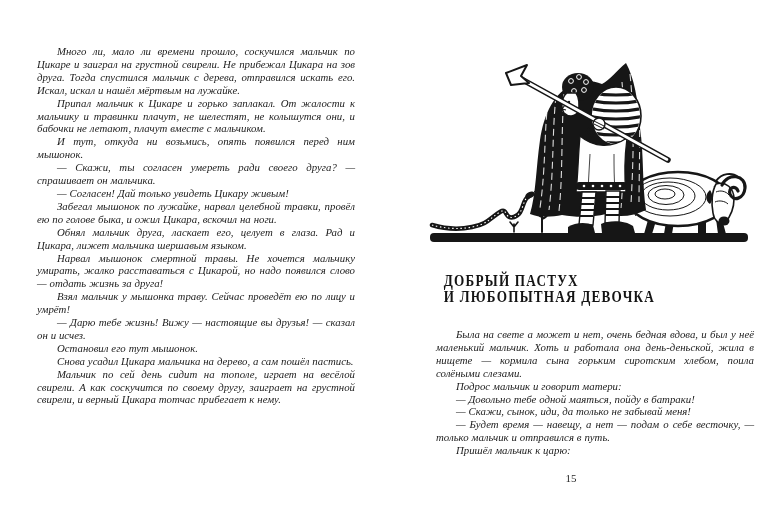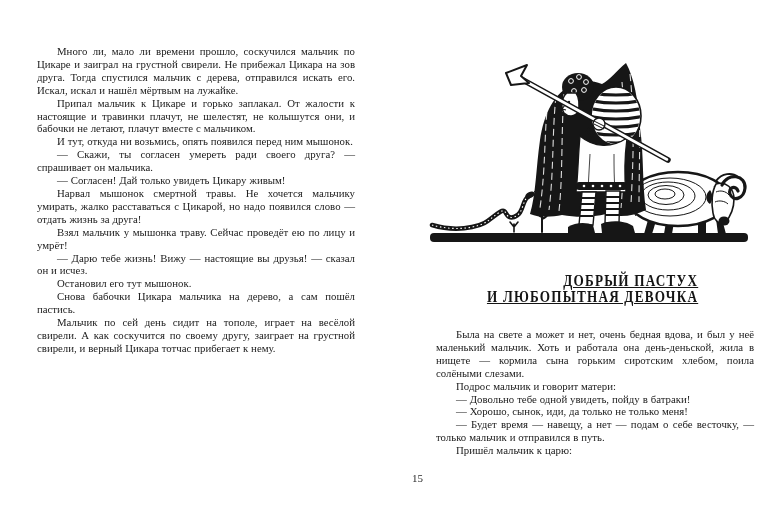--- a/index.html
+++ b/index.html
@@ -12,61 +12,64 @@
   .page-col{position:absolute;width:318px;}
   .body-text p{
     margin:0;
     font-size:10.8px;
     line-height:12.9px;
     text-align:justify;
     text-indent:20px;
     hyphens:auto;
     -webkit-hyphens:auto;
     word-spacing:0.2px;
+    font-style:italic;
   }
   #left-text{left:37px;top:45px;}
   #right-text{left:436px;top:328px;}
   #illustration{
     position:absolute;left:428px;top:36px;width:322px;height:210px;
   }
   #story-title{
     position:absolute;left:412px;top:273px;width:318px;
-    text-align:right;color:#141414;text-decoration:underline;
+    text-align:left;color:#141414;
   }
   .title-line{
     display:block;
     font-weight:700;
     font-size:16.5px;
     line-height:16px;
     letter-spacing:1.5px;
     transform:scaleX(.8);
     transform-origin:50% 50%;
     white-space:nowrap;
   }
   #page-number{
     position:absolute;left:412px;top:472px;width:318px;
-    font-size:11px;color:#2a2a2a;
+    text-align:center;font-size:11px;color:#2a2a2a;
   }
   svg .ink{fill:#161616;}
   svg .paper{fill:#ffffff;}
 </style>
 </head>
 <body>
 
 <div id="left-text" class="page-col body-text">
   <p>Много ли, мало ли времени прошло, соскучился мальчик по Цикаре и заиграл на грустной свирели. Не прибежал Цикара на зов друга. Тогда спустился мальчик с дерева, отправился искать его. Искал, искал и нашёл мёртвым на лужайке.</p>
-  <p>Припал мальчик к Цикаре и горько заплакал. От жалости к настоящие и травинки плачут, не шелестят, не колышутся они, и бабочки не летают, плачут вместе с мальчиком.</p>
+  <p>Припал мальчик к Цикаре и горько заплакал. От жалости к мальчику и травинки плачут, не шелестят, не колышутся они, и бабочки не летают, плачут вместе с мальчиком.</p>
   <p>И тут, откуда ни возьмись, опять появился перед ним мышонок.</p>
   <p>— Скажи, ты согласен умереть ради своего друга? — спрашивает он мальчика.</p>
   <p>— Согласен! Дай только увидеть Цикару живым!</p>
+  <p>Забегал мышонок по лужайке, нарвал целебной травки, провёл ею по голове быка, и ожил Цикара, вскочил на ноги.</p>
+  <p>Обнял мальчик друга, ласкает его, целует в глаза. Рад и Цикара, лижет мальчика шершавым языком.</p>
   <p>Нарвал мышонок смертной травы. Не хочется мальчику умирать, жалко расставаться с Цикарой, но надо появился слово — отдать жизнь за друга!</p>
   <p>Взял мальчик у мышонка траву. Сейчас проведёт ею по лицу и умрёт!</p>
   <p>— Дарю тебе жизнь! Вижу — настоящие вы друзья! — сказал он и исчез.</p>
   <p>Остановил его тут мышонок.</p>
-  <p>Снова бабочки Цикара мальчика на дерево, а сам пошёл пастись.</p>
+  <p>Снова усадил Цикара мальчика на дерево, а сам пошёл пастись.</p>
   <p>Мальчик по сей день сидит на тополе, играет на весёлой свирели. А как соскучится по своему другу, заиграет на грустной свирели, и верный Цикара тотчас прибегает к нему.</p>
 </div>
 
 <div id="illustration" role="img" aria-label="shepherd with spear and cloak, ram and snake on ground line">
   <svg width="322" height="210" viewBox="0 0 322 210" xmlns="http://www.w3.org/2000/svg">
 
     <g>
       <rect class="ink" x="2" y="197" width="318" height="9" rx="4"></rect>
     </g>
 
@@ -184,19 +187,19 @@
 </div>
 
 <div id="story-title">
   <span class="title-line">ДОБРЫЙ ПАСТУХ</span>
   <span class="title-line">И ЛЮБОПЫТНАЯ ДЕВОЧКА</span>
 </div>
 
 <div id="right-text" class="page-col body-text">
   <p>Была на свете а может и нет, очень бедная вдова, и был у неё маленький мальчик. Хоть и работала она день-деньской, жила в нищете — кормила сына горьким сиротским хлебом, поила солёными слезами.</p>
   <p>Подрос мальчик и говорит матери:</p>
-  <p>— Довольно тебе одной увидеть, пойду в батраки!</p>
-  <p>— Хорошо, сынок, иди, да только не только меня!</p>
+  <p>— Довольно тебе одной маяться, пойду в батраки!</p>
+  <p>— Скажи, сынок, иди, да только не забывай меня!</p>
   <p>— Будет время — навещу, а нет — подам о себе весточку, — только мальчик и отправился в путь.</p>
   <p>Пришёл мальчик к царю:</p>
 </div>
 
 <div id="page-number">15</div>
 
 </body></html>

